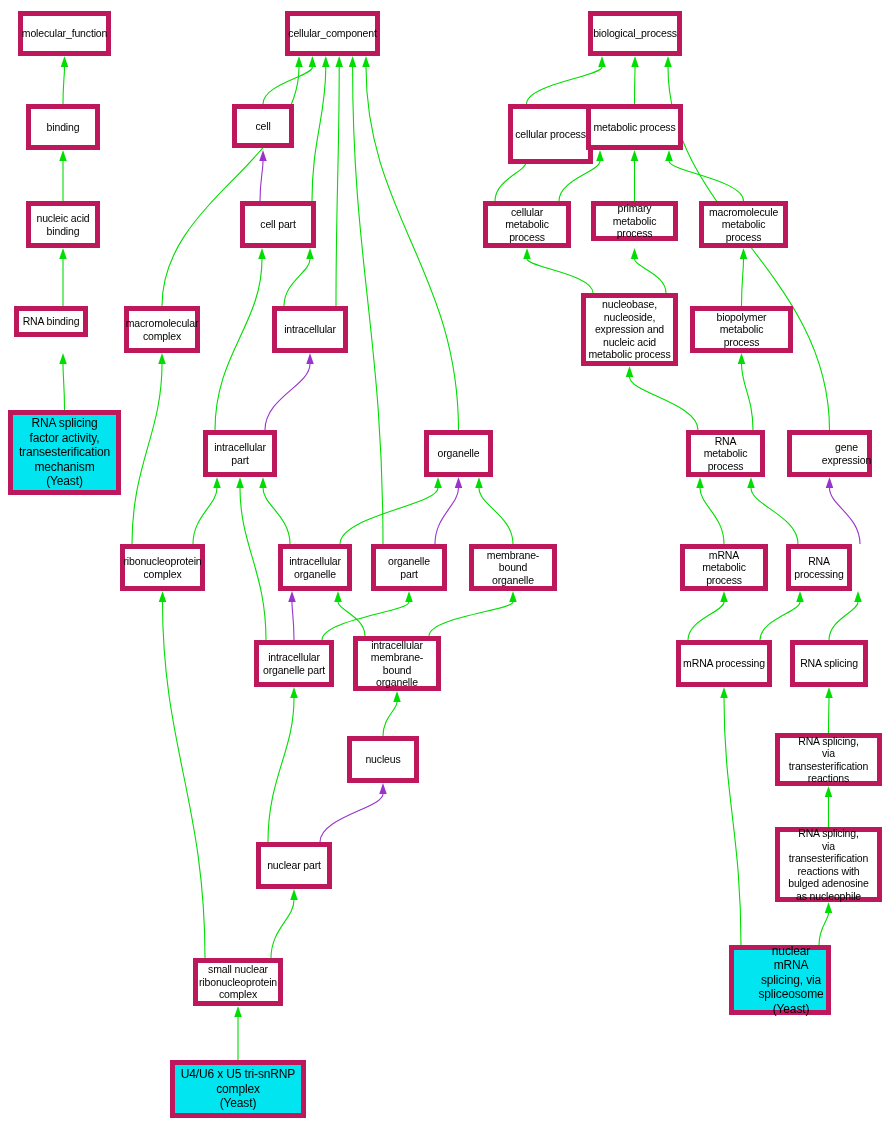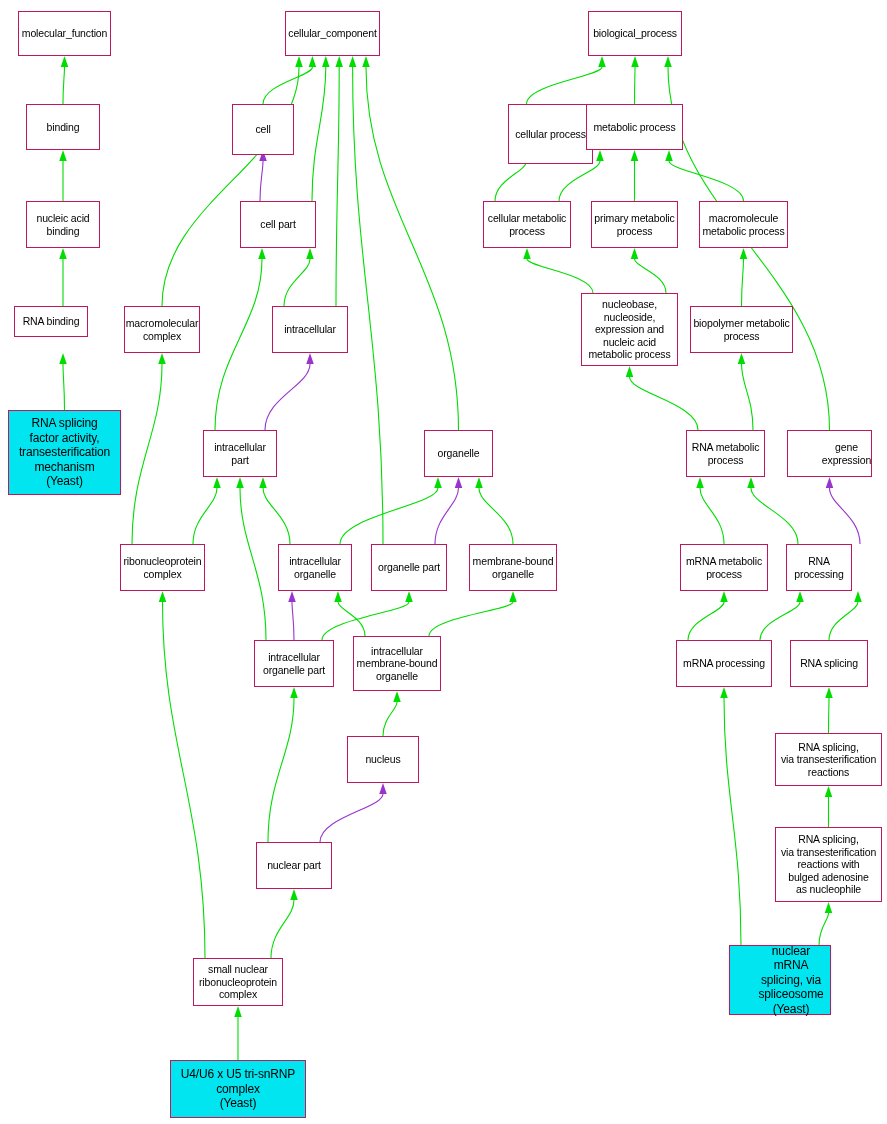--- a/index.html
+++ b/index.html
@@ -2,21 +2,21 @@
 <html><head>
 <meta charset="utf-8">
 <style>
   html,body{margin:0;padding:0;background:#ffffff;}
   body{font-family:"Liberation Sans",sans-serif;}
   #canvas{position:relative;width:887px;height:1124px;background:#ffffff;overflow:hidden;}
   #edges{position:absolute;left:0;top:0;width:887px;height:1124px;pointer-events:none;}
   .node{
     position:absolute;
     box-sizing:border-box;
-    border:1px solid #be185d;
+    border:5px solid #be185d;
     background:#ffffff;
     display:flex;
     align-items:center;
     justify-content:center;
     text-align:center;
     font-family:"Liberation Sans",sans-serif;
     font-size:10.5px;
     line-height:12.5px;
     color:#000000;
     letter-spacing:-0.15px;
@@ -144,41 +144,41 @@
       </div>
       <div class="node" style="left: 285px; top: 11px; width: 95px; height: 45px;">
         <span class="lbl">cellular_component</span>
       </div>
       <div class="node" style="left: 588px; top: 11px; width: 94px; height: 45px;">
         <span class="lbl">biological_process</span>
       </div>
       <div class="node" style="left: 26px; top: 104px; width: 74px; height: 46px;">
         <span class="lbl">binding</span>
       </div>
-      <div class="node" style="left: 232px; top: 104px; width: 62px; height: 51px;">
+      <div class="node" style="left: 232px; top: 104px; width: 62px; height: 44px;">
         <span class="lbl">cell</span>
       </div>
       <div class="node" style="left: 508px; top: 104px; width: 85px; height: 60px;">
         <span class="lbl">cellular process</span>
       </div>
       <div class="node" style="left: 586px; top: 104px; width: 97px; height: 46px;">
         <span class="lbl">metabolic process</span>
       </div>
       <div class="node" style="left: 26px; top: 201px; width: 74px; height: 47px;">
         <span class="lbl">nucleic acid
 binding</span>
       </div>
       <div class="node" style="left: 240px; top: 201px; width: 76px; height: 47px;">
         <span class="lbl">cell part</span>
       </div>
       <div class="node" style="left: 483px; top: 201px; width: 88px; height: 47px;">
         <span class="lbl">cellular metabolic
 process</span>
       </div>
-      <div class="node" style="left: 591px; top: 201px; width: 87px; height: 47px;">
+      <div class="node" style="left: 591px; top: 201px; width: 87px; height: 40px;">
         <span class="lbl">primary metabolic
 process</span>
       </div>
       <div class="node" style="left: 699px; top: 201px; width: 89px; height: 47px;">
         <span class="lbl">macromolecule
 metabolic process</span>
       </div>
       <div class="node" style="left: 14px; top: 306px; width: 74px; height: 31px;">
         <span class="lbl">RNA binding</span>
       </div>

